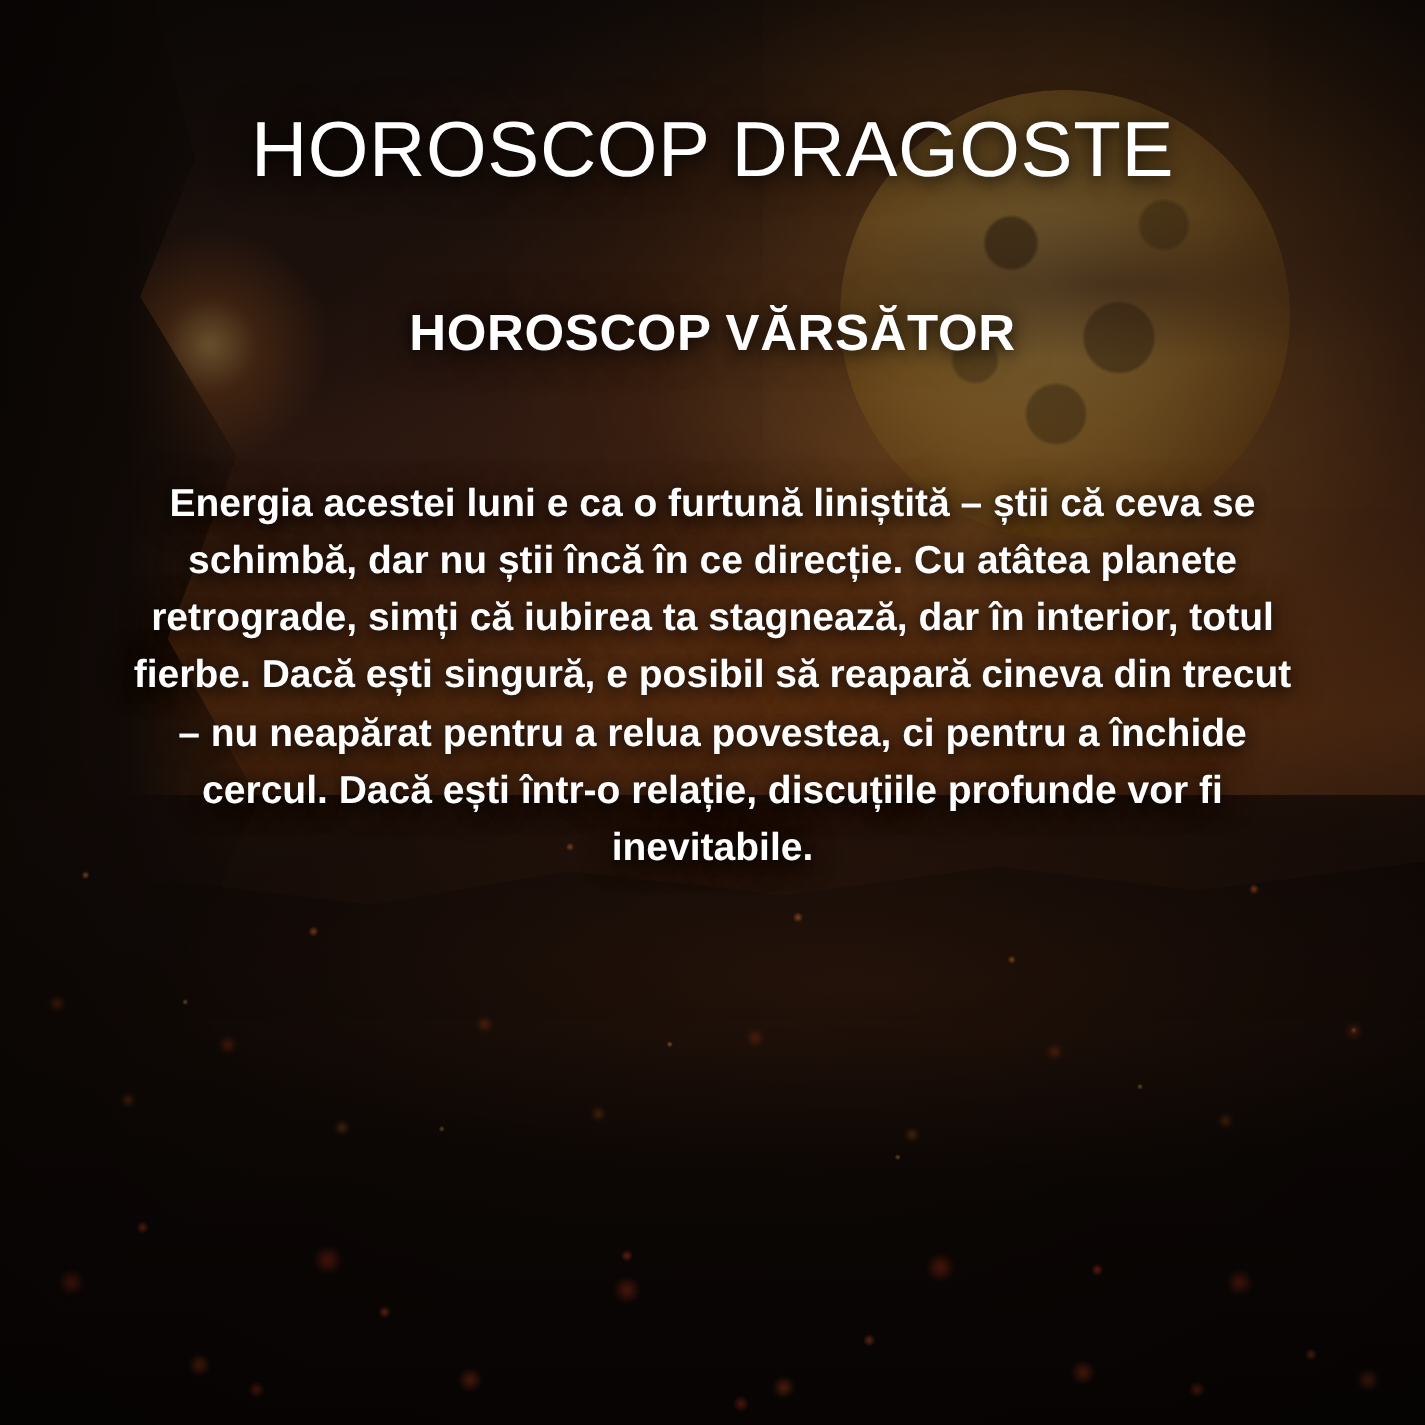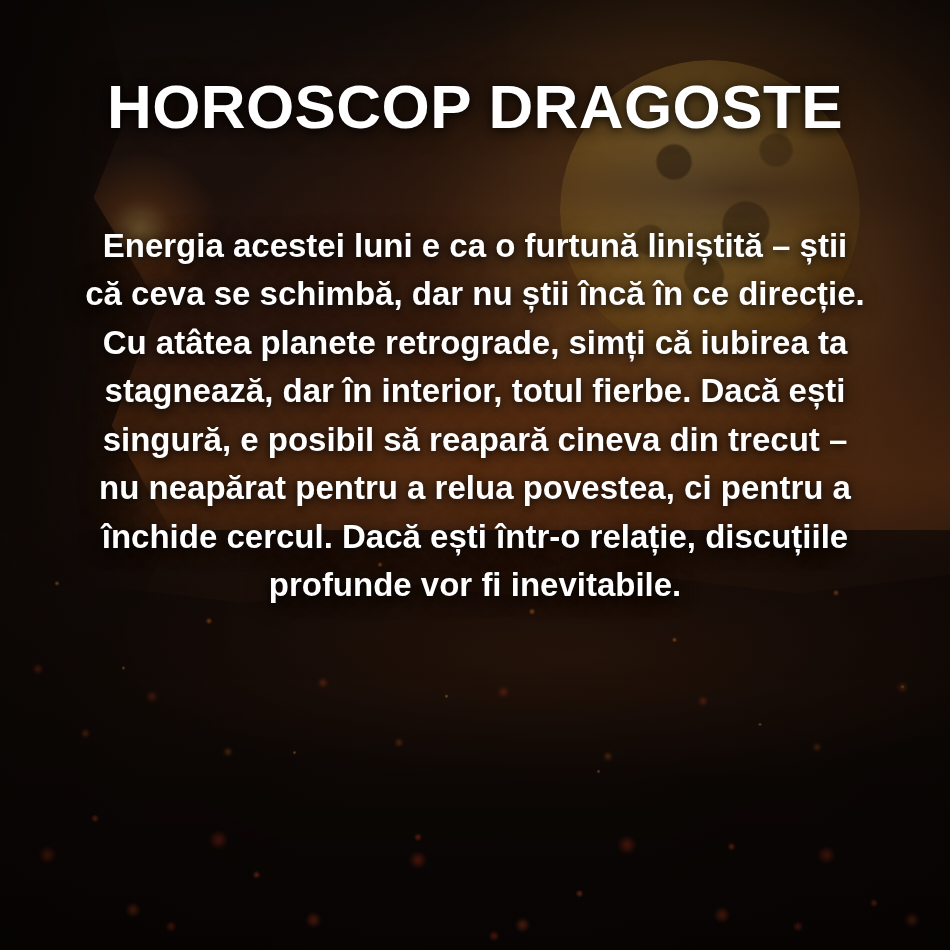--- a/index.html
+++ b/index.html
@@ -179,36 +179,36 @@
     inset: 0;
     display: flex;
     flex-direction: column;
     align-items: center;
     padding: 66px 58px 0 58px;
     box-sizing: border-box;
     text-align: center;
     color: #ffffff;
   }
   .title {
-    font-size: 62px;
-    font-weight: 700;
+    font-size: 52px;
+    font-weight: 400;
     letter-spacing: 0.4px;
     line-height: 1.32;
     margin: 0;
     text-shadow: 0 2px 10px rgba(0,0,0,0.75), 0 0 26px rgba(0,0,0,0.55);
   }
   .subtitle {
     font-size: 34px;
     font-weight: 800;
     letter-spacing: 0.4px;
     margin: 68px 0 0 0;
     text-shadow: 0 2px 10px rgba(0,0,0,0.75), 0 0 26px rgba(0,0,0,0.55);
   }
   .body {
-    font-size: 33px;
+    font-size: 26px;
     font-weight: 700;
     line-height: 1.47;
     margin: 74px 0 0 0;
     max-width: 790px;
     text-shadow: 0 2px 9px rgba(0,0,0,0.8), 0 0 22px rgba(0,0,0,0.5);
   }
 </style>
 </head>
 <body>
 
@@ -224,16 +224,17 @@
   <div class="flowers-far"></div>
   <div class="bokeh"></div>
   <div class="flowers-near"></div>
   <div class="bg-layer vignette"></div>
   <div class="bg-layer text-scrim"></div>
 
   <div class="content">
     <h1 class="title">
       <span>HOROSCOP DRAGOSTE</span><br>
     </h1>
+    <h2 class="subtitle">HOROSCOP VĂRSĂTOR</h2>
     <p class="body">Energia acestei luni e ca o furtună liniștită – știi că ceva se schimbă, dar nu știi încă în ce direcție. Cu atâtea planete retrograde, simți că iubirea ta stagnează, dar în interior, totul fierbe. Dacă ești singură, e posibil să reapară cineva din trecut – nu neapărat pentru a relua povestea, ci pentru a închide cercul. Dacă ești într-o relație, discuțiile profunde vor fi inevitabile.</p>
   </div>
 
 </div>
 
 </body></html>

